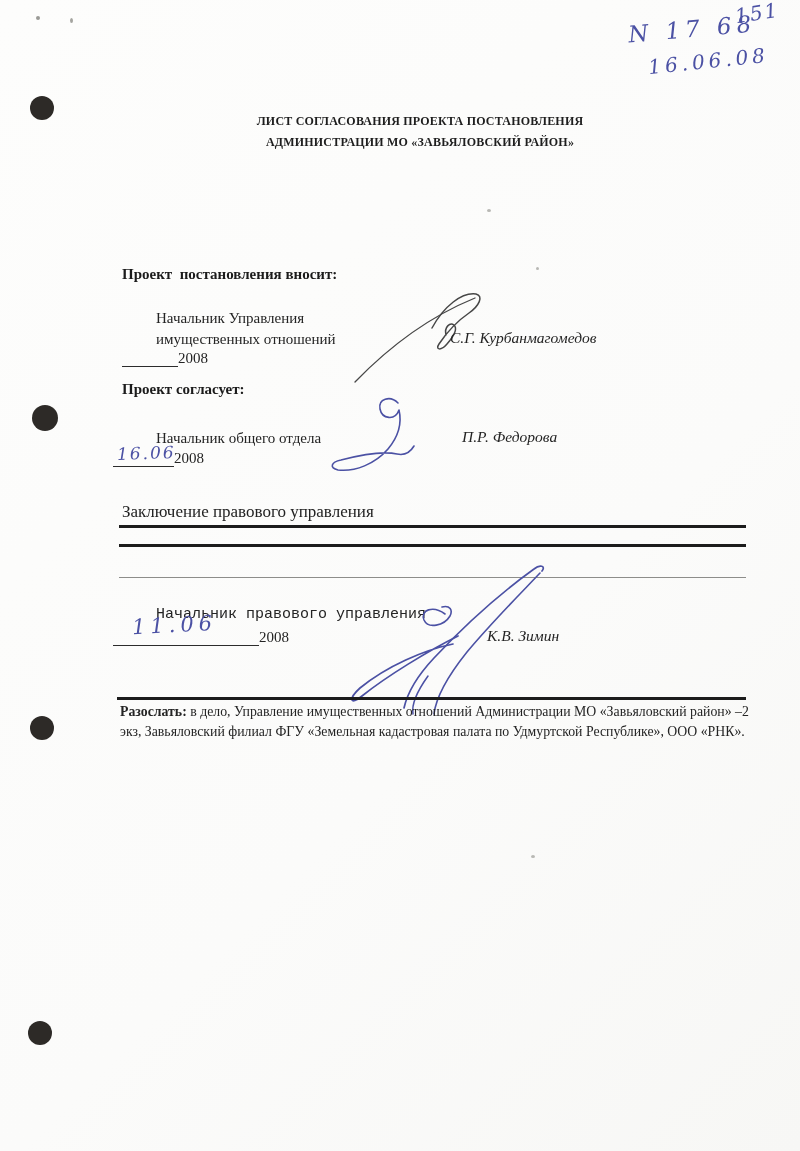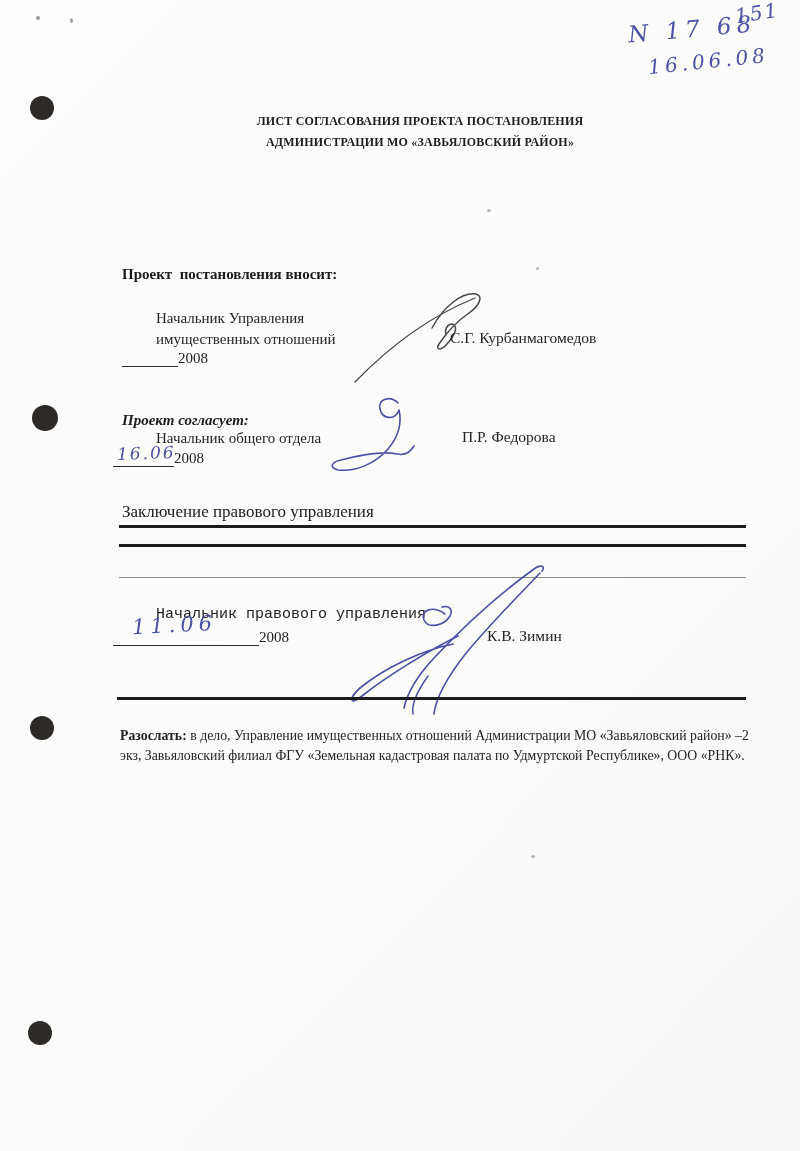--- a/index.html
+++ b/index.html
@@ -53,31 +53,31 @@
   .subject-line {
     position: absolute; left: 90px; top: 167px; width: 660px;
     text-align: center; font-size: 15.5px; color: #2a2a2a;
   }
 
   .sec-heading {
     position: absolute; left: 122px;
     font-weight: bold; font-size: 15px; white-space: pre-wrap; color: #1b1b1b;
   }
   .h-submit { top: 266px; }
-  .h-approve { top: 412px; font-style: italic; }
+  .h-approve { top: 381px; }
 
   .role {
     position: absolute; left: 122px; font-size: 15px; line-height: 21px; color: #242424; margin-left: 34px;
   }
   .role-submit { top: 308px; }
   .role-approve { top: 428px; }
   .role-legal { top: 604px; font-family: Liberation Mono, monospace; }
 
   .signer {
-    position: absolute; font-size: 15.5px; color: #242424;
+    position: absolute; font-size: 15.5px; color: #242424; font-style: italic;
   }
   .signer-1 { left: 450px; top: 329px; }
   .signer-2 { left: 462px; top: 428px; }
   .signer-3 { left: 487px; top: 627px; text-align: center; }
 
   .date-row { position: absolute; font-size: 15px; color: #242424; display: flex; align-items: flex-end; }
   .date-row .blank { display: inline-block; border-bottom: 1.5px solid #2c2c2c; height: 17px; }
   .date-row-1 { left: 122px; top: 350px; }
   .date-row-1 .blank { width: 56px; }
   .date-row-2 { left: 113px; top: 450px; }
@@ -90,21 +90,21 @@
     font-size: 17px; color: #222;
   }
   .rule { position: absolute; left: 119px; width: 627px; background: #1c1c1c; }
   .rule-thick-1 { top: 525px; height: 3px; }
   .rule-thick-2 { top: 544px; height: 3px; }
   .rule-thin    { top: 577px; height: 1px; background: #8d8d8a; }
   .rule-thick-3 { top: 697px; height: 3px; left: 117px; width: 629px; }
 
   .distribution {
     position: absolute; left: 120px; top: 702px; width: 634px;
-    font-size: 13.8px; line-height: 20px; color: #242424; text-align: left; margin-top: 24px;
+    font-size: 13.8px; line-height: 20px; color: #242424; text-align: left;
   }
   .distribution .label { font-weight: bold; }
 
   .sig { position: absolute; }
   .sig path { fill: none; stroke-linecap: round; stroke-linejoin: round; }
   .sig-black path { stroke: #474747; }
   .sig-blue path { stroke: #4b51a4; }
 </style>
 </head>
 <body>

